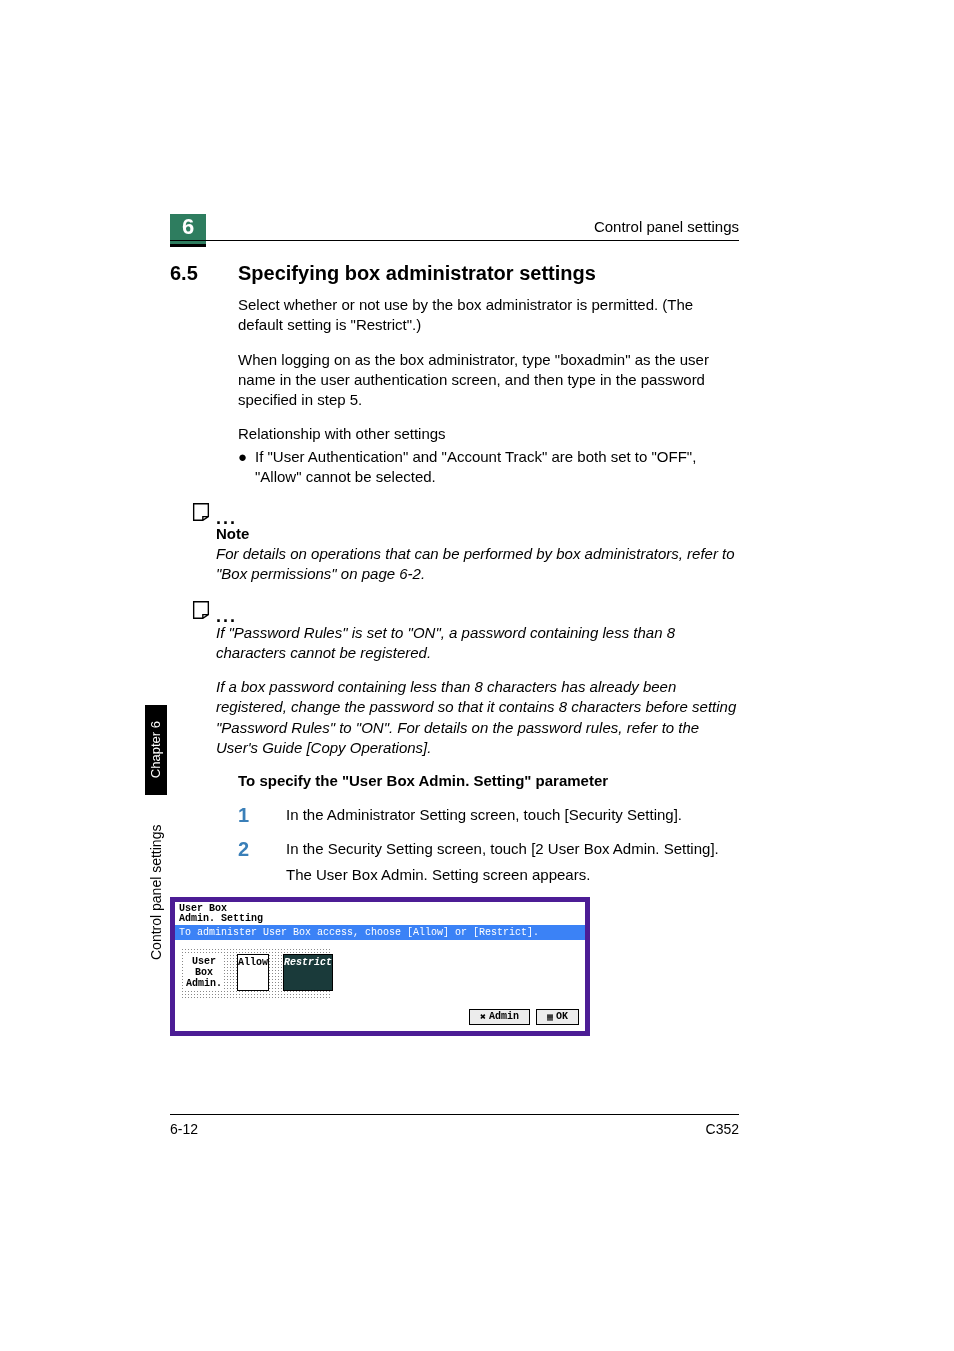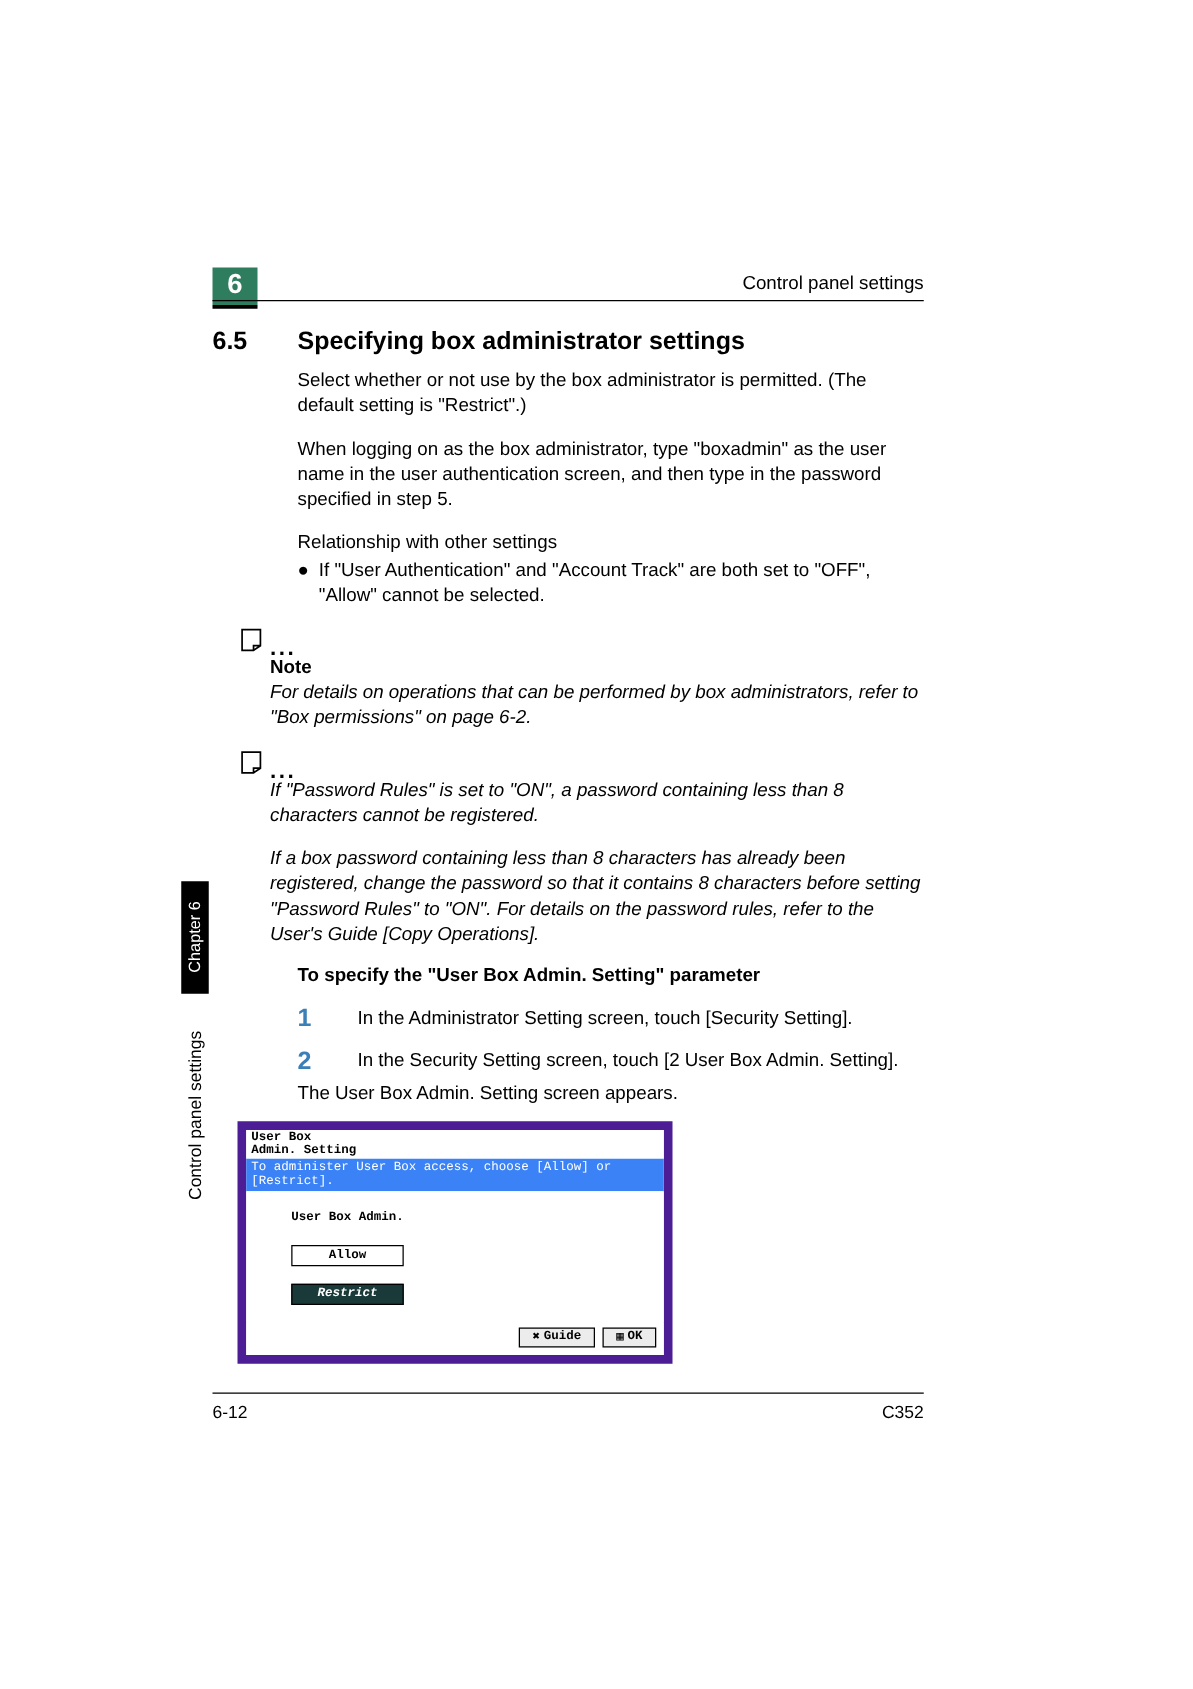--- a/index.html
+++ b/index.html
@@ -20,32 +20,32 @@
   .callout { margin-left: 20px; margin-bottom: 14px; }
   .callout-icon { font-size: 22px; margin-bottom: 2px; display: flex; align-items: flex-end; }
   .callout-icon svg { width: 22px; height: 22px; }
   .callout-dots { font-size: 18px; font-weight: bold; letter-spacing: 2px; margin-left: 4px; line-height: 10px; }
   .callout-label { font-weight: bold; font-size: 15px; margin-left: 26px; margin-bottom: 2px; }
   .callout-body { font-style: italic; font-size: 15px; line-height: 1.35; margin-left: 26px; margin-bottom: 14px; }
   .sub-heading { font-weight: bold; font-size: 15px; margin: 6px 0 16px 0; }
   .step-row { display: flex; margin-bottom: 14px; }
   .step-num { width: 48px; color: #3a7fb8; font-size: 20px; font-weight: bold; line-height: 1; }
   .step-text { font-size: 15px; line-height: 1.35; flex: 1; }
-  .step-sub { font-size: 15px; margin-bottom: 14px; }
+  .step-sub { font-size: 15px; margin-left: 48px; margin-bottom: 14px; }
 
   
-  .screen { width: 348px; margin-left: 20px; border: 7px solid #4c1d95; }
+  .screen { width: 420px; border: 5px solid #4c1d95; }
   .screen-title { background: #fff; color: #000; font-family: 'Courier New', monospace; font-size: 10px; font-weight: bold; padding: 2px 4px 0 4px; line-height: 1.05; }
   .screen-instruction { background: #3b82f6; color: #fff; font-family: 'Courier New', monospace; font-size: 10px; padding: 2px 4px; }
   .screen-body { background: #fff; padding: 8px 6px 6px 6px; display: flex; flex-direction: column; }
   .dot-panel {
     width: 150px; padding: 6px 4px 8px 4px;
     background-image: radial-gradient(#888 0.5px, transparent 0.5px);
     background-size: 3px 3px;
-    display: flex; flex-direction: column; gap: 14px;
+    display: flex; gap: 14px;
   }
   .dot-panel-label { background: #fff; font-family: 'Courier New', monospace; font-size: 10px; font-weight: bold; text-align: center; border: 1px solid #fff; padding: 1px 0; }
   .opt-btn { width: 90px; margin: 0 auto; text-align: center; font-family: 'Courier New', monospace; font-size: 10px; font-weight: bold; padding: 2px 0; border: 1px solid #000; }
   .opt-allow { background: #fff; color: #000; }
   .opt-restrict { background: #1a3a3a; color: #fff; font-style: italic; }
   .screen-footer { background: #fff; display: flex; justify-content: flex-end; gap: 6px; padding: 4px 6px 6px 6px; }
   .footer-btn { border: 1px solid #000; background: #ececec; font-family: 'Courier New', monospace; font-size: 10px; font-weight: bold; padding: 1px 10px; display: flex; align-items: center; gap: 3px; }
 
   
   .side-label { position: absolute; left: 145px; top: 720px; transform: rotate(-90deg); transform-origin: left top; font-size: 14px; white-space: nowrap; display: flex; align-items: center; gap: 30px; }
@@ -126,21 +126,21 @@
       <div class="screen-body">
         <div class="dot-panel">
           <div class="dot-panel-label">User Box Admin.</div>
           <div class="opt-btn opt-allow">Allow</div>
           <div class="opt-btn opt-restrict">Restrict</div>
         </div>
       </div>
       <div class="screen-footer">
         <div class="footer-btn">
           <span>✖</span>
-          <span>Guide</span>
+          <span>Admin</span>
         </div>
         <div class="footer-btn">
           <span>▦</span>
           <span>OK</span>
         </div>
       </div>
     </div>
 
   </div>
 

